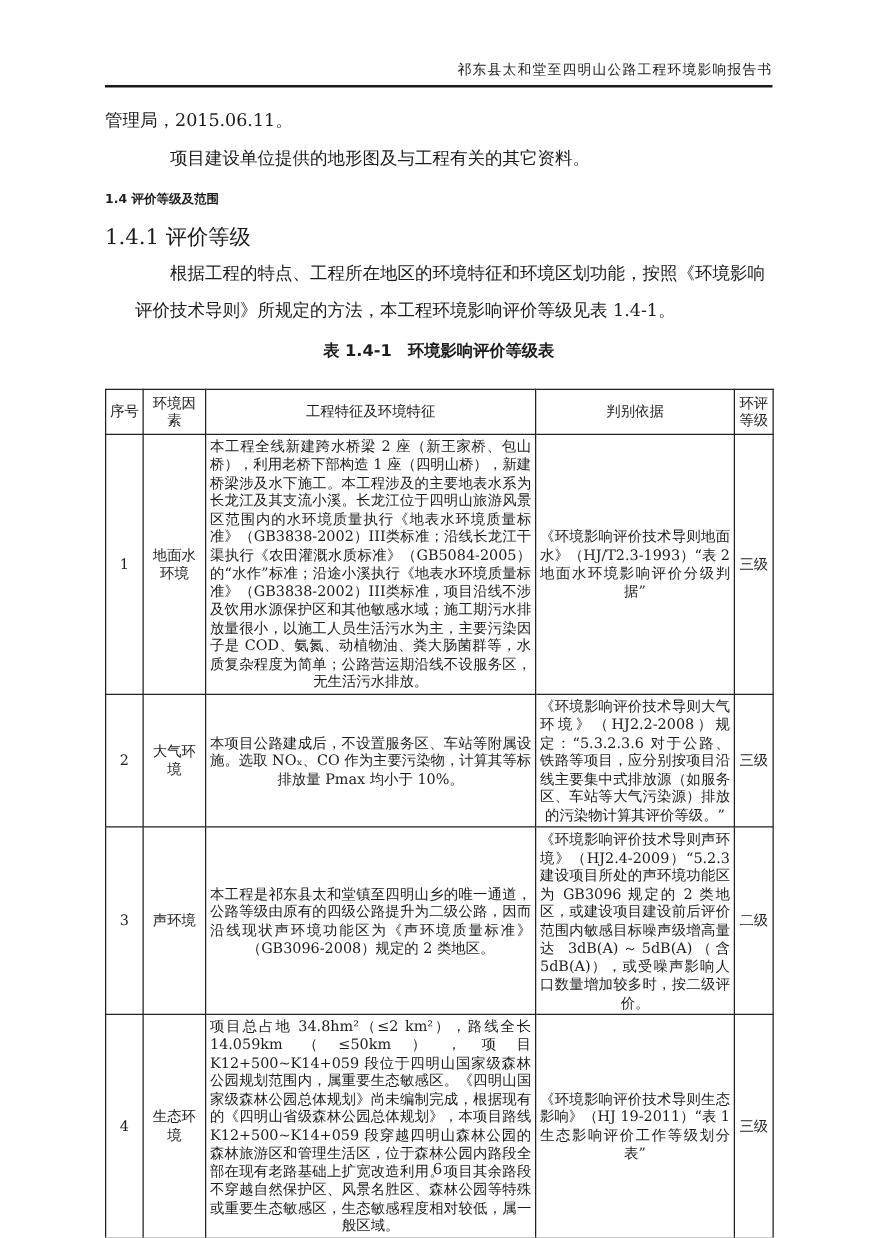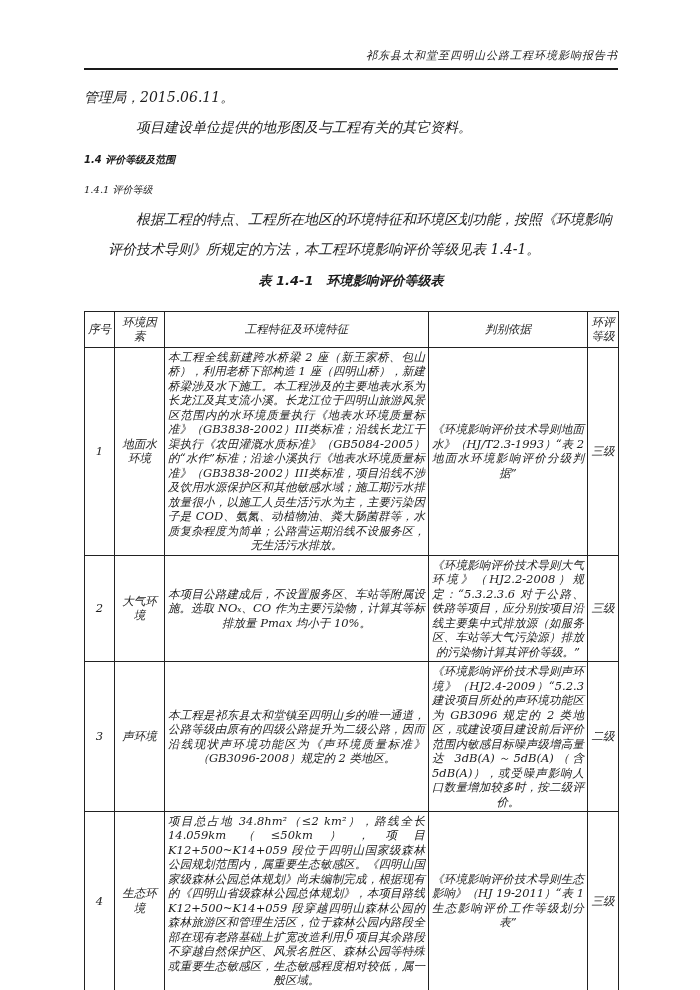--- a/index.html
+++ b/index.html
@@ -7,21 +7,20 @@
     width:700px;height:990px;
     background:#ffffff;
     font-family:"DejaVu Serif","Liberation Serif",serif;
     color:#1c1c1c;
     position:relative;
   }
   .page{
     width:700px;height:990px;
     position:relative;
     overflow:hidden;
-    font-style:italic;
   }
   .content{
     position:absolute;
     left:84px; top:48px;
     width:534px;
   }
   
   .doc-header{
     text-align:right;
     font-size:11px;
@@ -38,21 +37,21 @@
   .p-first{ margin-top:12px; }
   .indent{ text-indent:2em;margin-left:24px; }
   .h-sec{
     font-family:"DejaVu Sans","Liberation Sans",sans-serif;
     font-weight:bold;
     font-size:10px;
     line-height:28px;
     margin:4px 0 0 0;
   }
   .h-sub{
-    font-size:10px;
+    font-size:17px;
     line-height:28px;
     font-weight:normal;
     margin:2px 0 0 0;
   }
   .tbl-caption{
     font-family:"DejaVu Sans","Liberation Sans",sans-serif;
     font-weight:bold;
     font-size:13px;
     text-align:center;
     margin:8px 0 21px 0;

